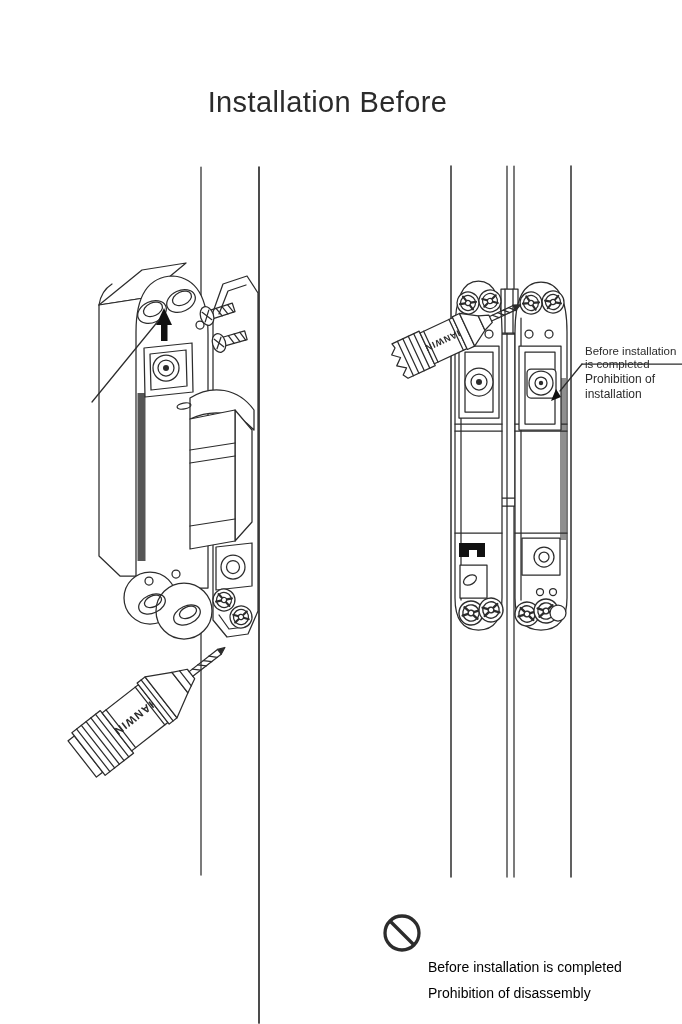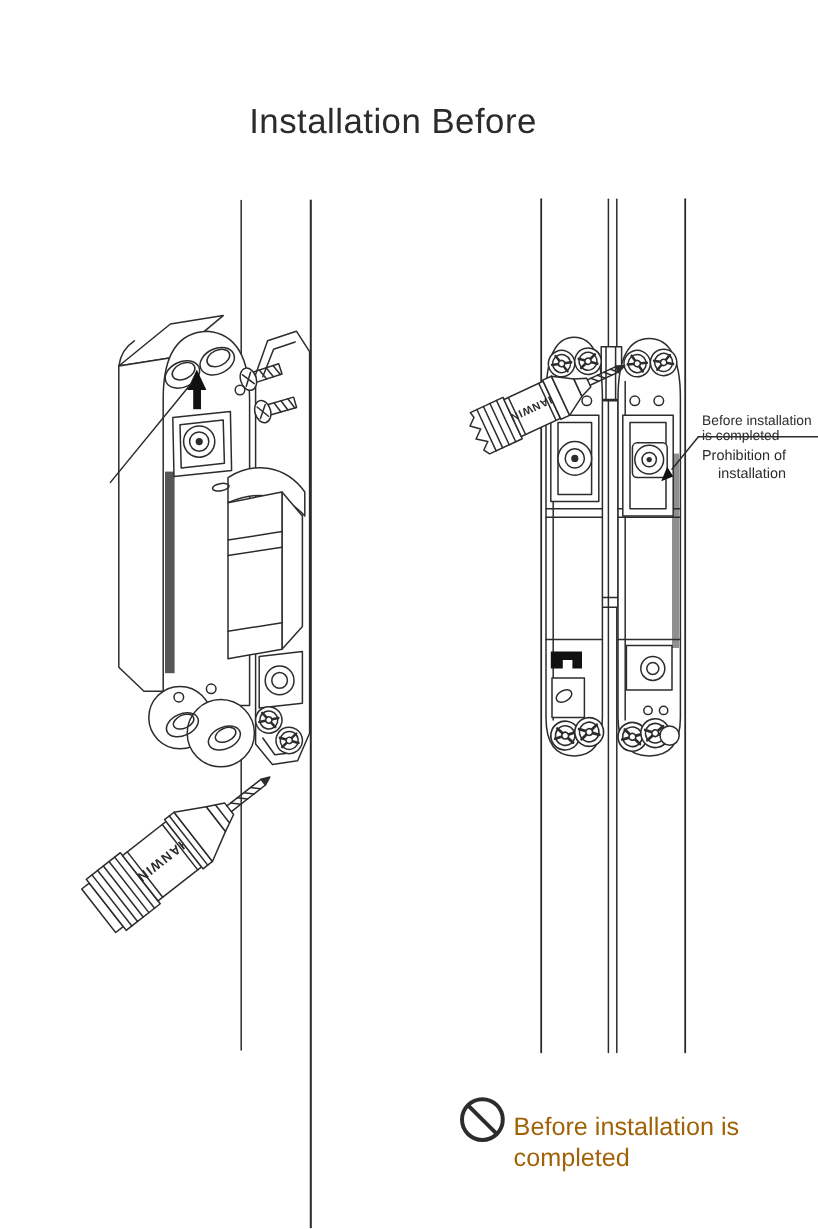--- a/index.html
+++ b/index.html
@@ -3,21 +3,21 @@
 <meta charset="utf-8">
 <style>
   html,body{margin:0;padding:0;background:#ffffff;}
   .page{position:relative;width:682px;height:1024px;background:#ffffff;overflow:hidden;
         font-family:"Liberation Sans", sans-serif;color:#2b2b2b;}
   .title{position:absolute;left:0;top:86px;width:655px;text-align:center;
          font-size:29px;font-weight:500;letter-spacing:.4px;color:#2b2b2b;}
   svg.canvas{position:absolute;left:0;top:0;}
   .ann{position:absolute;font-size:12px;line-height:14.5px;color:#2b2b2b;}
   .ann div{white-space:nowrap;}
-  .legend-text{position:absolute;left:428px;top:927px;font-size:21px;line-height:26px;color:#a16207;}
+  .legend-text{position:absolute;left:428px;top:954px;font-size:14px;line-height:26px;color:#000000;}
 </style>
 </head>
 <body>
 
 <div class="page">
 
   <div class="title">Installation Before</div>
 
   <svg class="canvas" width="682" height="1024" viewBox="0 0 682 1024">
     <defs>
@@ -226,22 +226,23 @@
         <line x1="390.5" y1="921.5" x2="413.5" y2="944.5"></line>
       </g>
     </g>
   </svg>
 
 
   <div class="ann" style="left:585px;top:328px;line-height:13px;font-size:11.5px;margin-top:17px;">
     <div>Before installation</div>
     <div>is completed</div>
   </div>
-  <div class="ann" style="left:585px;top:372px;line-height:15px;text-align:right;">
+  <div class="ann" style="left:585px;top:372px;line-height:15px;">
     <div>Prohibition of</div>
     <div>installation</div>
   </div>
 
   <div class="legend-text">
     <div>Before installation is completed</div>
+    <div>Prohibition of disassembly</div>
   </div>
 
 </div>
 
 </body></html>

